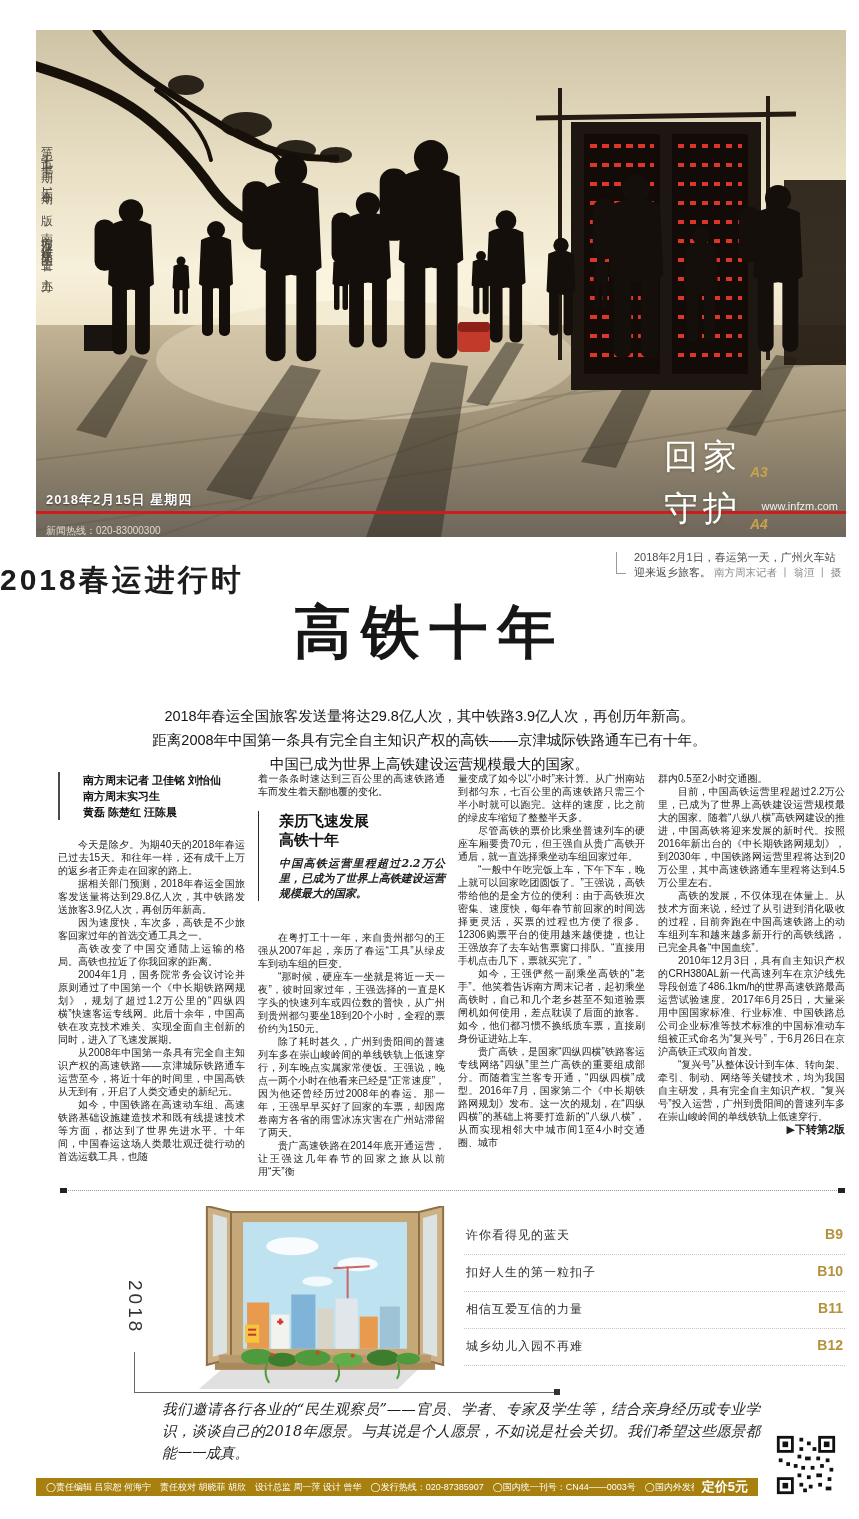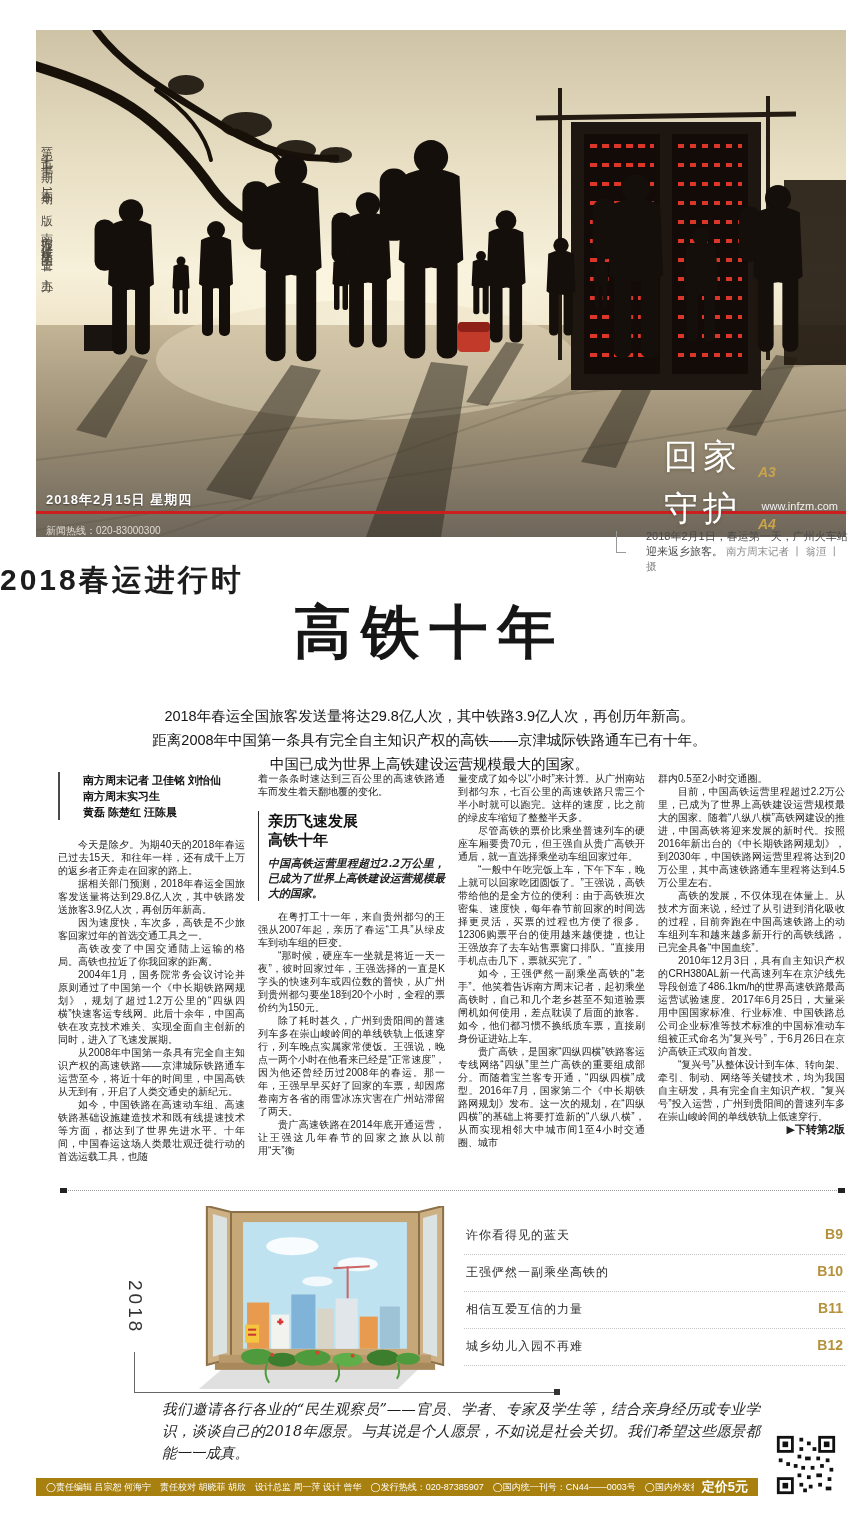--- a/index.html
+++ b/index.html
@@ -11,40 +11,40 @@
   .masthead-vertical{position:absolute;left:2px;top:108px;height:410px;writing-mode:vertical-rl;
         font-size:12px;letter-spacing:3px;color:#3f3b33;opacity:.9;}
   .photo-date{position:absolute;left:10px;top:461px;font-size:13px;font-weight:bold;color:#fff;
         text-shadow:0 1px 2px rgba(0,0,0,.5);letter-spacing:1px;}
   .photo-redline{position:absolute;left:0;top:481px;width:810px;height:3px;background:#ce1d1d;}
   .photo-site{position:absolute;right:8px;top:470px;font-size:11px;color:#fff;opacity:.9;}
   .photo-hotline{position:absolute;left:10px;top:494px;font-size:10px;color:#f3efe4;opacity:.85;}
   .promo{position:absolute;left:628px;top:404px;}
   .promo-row{display:flex;align-items:flex-end;margin-bottom:6px;}
   .promo-title{font-size:34px;color:#fff;letter-spacing:5px;font-weight:500;text-shadow:0 1px 3px rgba(60,50,30,.35);}
-  .promo-page{font-size:14px;font-weight:bold;font-style:italic;color:#caa44c;margin-left:16px;}
-  
-  .caption{position:absolute;left:616px;top:529px;width:232px;display:flex;gap:20px;}
+  .promo-page{font-size:14px;font-weight:bold;font-style:italic;color:#caa44c;margin-left:8px;}
+  
+  .caption{position:absolute;left:616px;top:550px;width:232px;display:flex;gap:8px;}
   .caption-mark{width:9px;height:21px;border-left:1px solid #9a9a9a;border-bottom:1px solid #9a9a9a;margin-top:2px;flex:none;}
   .caption-text{font-size:11px;line-height:15px;color:#4a4a4a;}
   .caption-credit{color:#8a8a8a;font-size:10.5px;}
   
   .kicker{position:absolute;left:0;top:560px;width:859px;text-align:left;font-size:30px;font-weight:600;
         letter-spacing:3px;color:#1c1c1c;}
   .main-title{position:absolute;left:0;top:594px;width:859px;text-align:center;font-size:58px;font-weight:700;
         letter-spacing:10px;color:#161616;}
   .deck{position:absolute;left:60px;top:704px;width:739px;text-align:center;font-size:14.5px;line-height:24px;
         font-weight:500;color:#141414;}
   
   .article{position:absolute;left:58px;top:772px;width:787px;height:404px;display:flex;gap:13px;overflow:hidden;}
   .col{flex:1;min-width:0;font-size:10px;line-height:13px;text-align:justify;color:#222;}
   .col p{margin:0;text-indent:2em;}
   .col p.noindent{text-indent:0;}
   .byline{border-left:2px solid #4a4a4a;padding-left:23px;margin-bottom:18px;font-size:11px;line-height:16px;font-weight:bold;color:#111;}
-  .subhead{border-left:1.5px solid #2a2a2a;padding-left:9px;margin:13px 0 9px 0;}
+  .subhead{border-left:1.5px solid #2a2a2a;padding-left:20px;margin:13px 0 30px 0;}
   .subhead-title{font-size:15px;font-weight:bold;line-height:19px;color:#111;}
   .subhead-summary{margin-top:7px;font-family:"DejaVu Serif","Liberation Serif",serif;font-style:italic;
         font-weight:600;font-size:11px;line-height:15px;color:#222;}
   .jump{text-align:right;font-weight:bold;font-size:11px;margin-top:6px;text-indent:0;}
   
   .divider{position:absolute;left:60px;top:1190px;width:785px;border-top:1px dotted #9a9a9a;}
   .divider::before,.divider::after{content:"";position:absolute;top:-3px;width:7px;height:5px;background:#222;}
   .divider::before{left:0;} .divider::after{right:0;}
   
   .year-vertical{position:absolute;left:124px;top:1280px;writing-mode:vertical-rl;font-size:19px;
@@ -295,21 +295,21 @@
     <circle cx="155" cy="149" r="2" fill="#d3452e"></circle>
     <circle cx="120" cy="146" r="2" fill="#d3452e"></circle>
   </svg>
 
   <div class="briefs">
     <div class="brief-item">
       <span class="brief-title">许你看得见的蓝天</span>
       <span class="brief-page">B9</span>
     </div>
     <div class="brief-item">
-      <span class="brief-title">王强俨然一副乘坐高铁的</span>
+      <span class="brief-title">扣好人生的第一粒扣子</span>
       <span class="brief-page">B10</span>
     </div>
     <div class="brief-item">
       <span class="brief-title">相信互爱互信的力量</span>
       <span class="brief-page">B11</span>
     </div>
     <div class="brief-item">
       <span class="brief-title">城乡幼儿入园不再难</span>
       <span class="brief-page">B12</span>
     </div>

